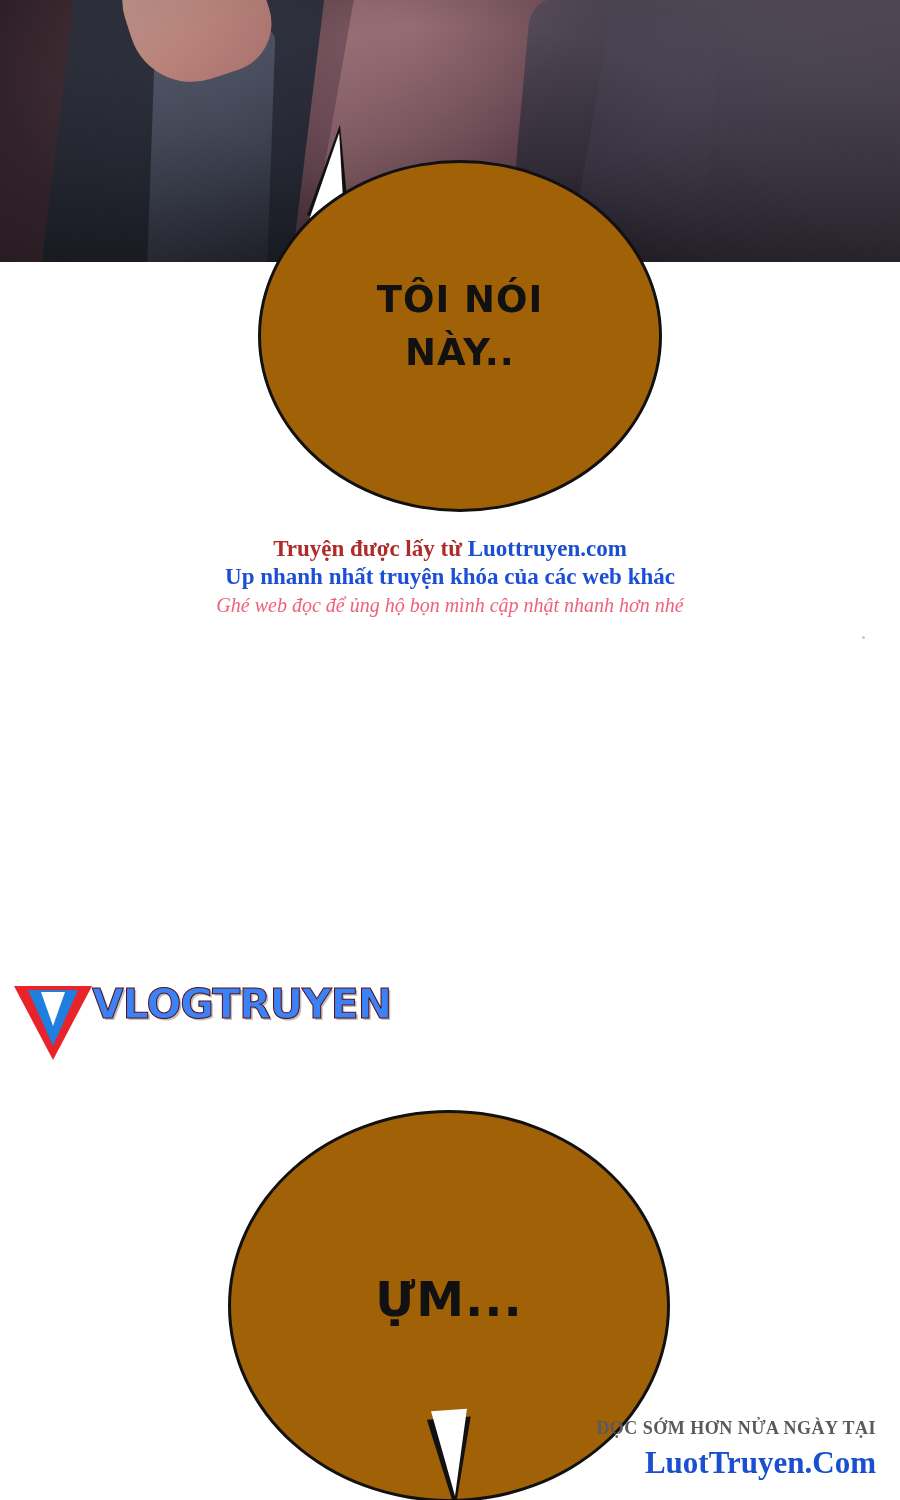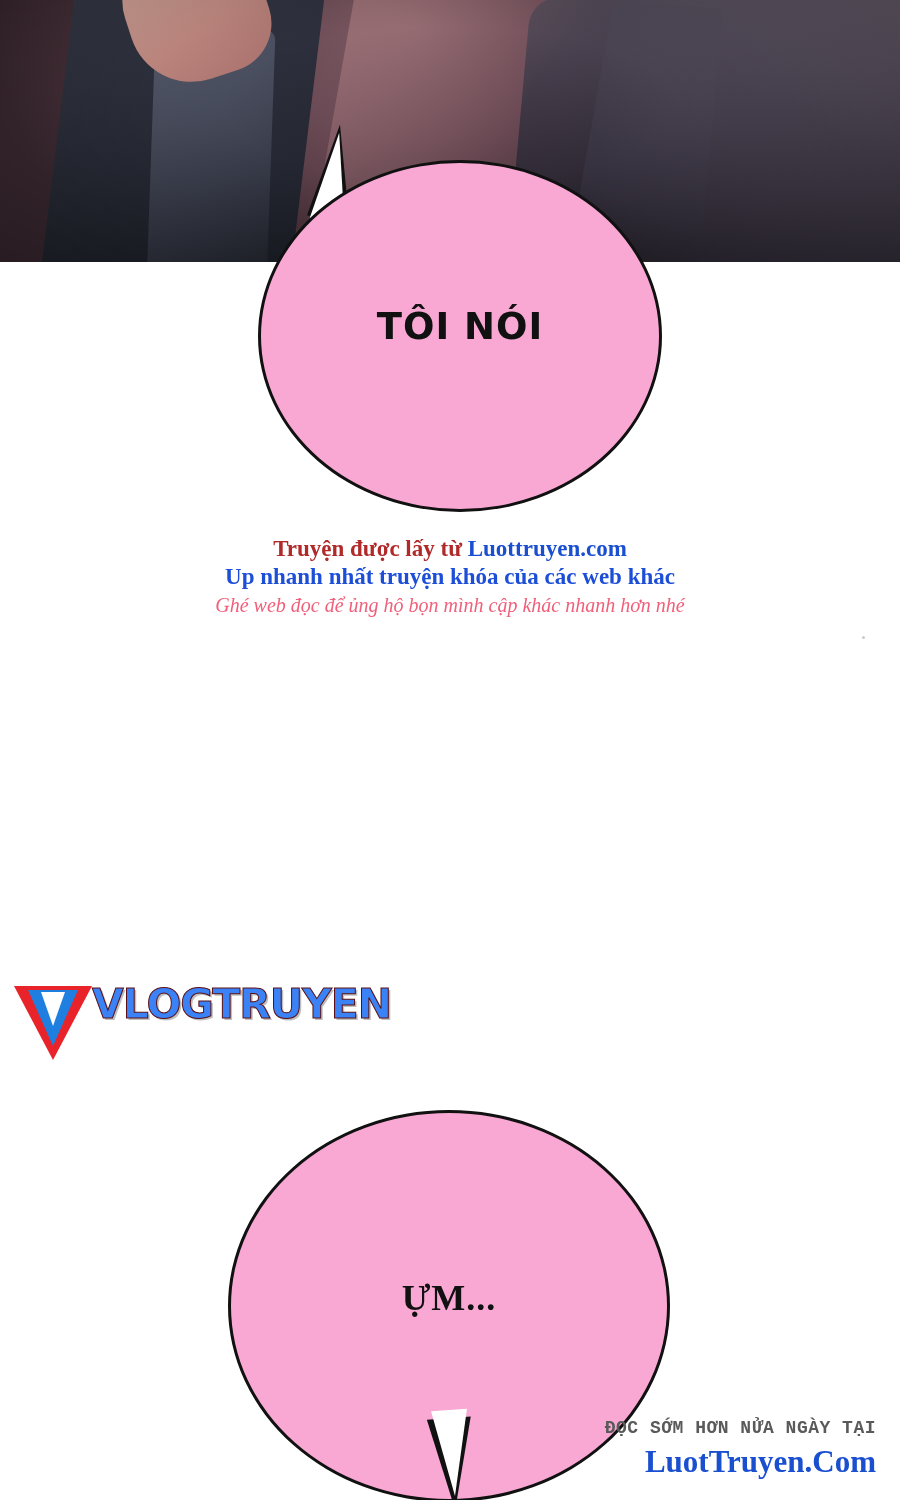--- a/index.html
+++ b/index.html
@@ -96,21 +96,21 @@
   .art-vignette {
     position: absolute;
     inset: 0;
     background: radial-gradient(ellipse at 50% 40%, rgba(0,0,0,0) 35%, rgba(0,0,0,0.35) 100%);
   }
 
   
   .bubble {
     position: absolute;
     border: 3px solid #111111;
-    background: #f9a8d4;
+    background: #a16207;
     border-radius: 50%;
     display: flex;
     align-items: center;
     justify-content: center;
     box-sizing: border-box;
   }
   .bubble-text {
     text-align: center;
     color: #111111;
     font-weight: 700;
@@ -160,23 +160,22 @@
     transform: rotate(14deg);
   }
 
   #bubble-two {
     left: 228px;
     top: 1110px;
     width: 442px;
     height: 392px;
   }
   #bubble-two .bubble-text {
-    font-size: 36px;
+    font-size: 48px;
     margin-top: -14px;
-    font-family: Liberation Serif, serif;
   }
   .tail-two {
     position: absolute;
     left: 430px;
     top: 1418px;
     width: 0;
     height: 0;
     z-index: 2;
   }
   .tail-two::before {
@@ -305,21 +304,21 @@
 
   
   .footer-right {
     position: absolute;
     right: 24px;
     top: 1418px;
     text-align: right;
     z-index: 3;
   }
   .footer-small {
-    font-family: Liberation Mono, monospace;
+    font-family: Liberation Serif, serif;
     font-size: 18px;
     font-weight: 700;
     color: #5a5a5a;
     letter-spacing: 0.5px;
   }
   .footer-site {
     font-family: "Liberation Serif", serif;
     font-size: 31px;
     font-weight: 700;
     color: #1a4fcf;
@@ -345,29 +344,30 @@
   <div class="art-hand"></div>
   <div class="art-figure-right"></div>
   <div class="art-sheen"></div>
   <div class="art-vignette"></div>
 </div>
 
 <div class="tail-one"></div>
 <div class="bubble" id="bubble-one">
   <div class="bubble-text">
     <div>TÔI NÓI</div>
+    <div>NÀY..</div>
   </div>
 </div>
 
 <div class="credit-block">
   <div class="credit-line1">
     <span>Truyện được lấy từ </span><span class="site">Luottruyen.com</span>
   </div>
   <div class="credit-line2">Up nhanh nhất truyện khóa của các web khác</div>
-  <div class="credit-line3">Ghé web đọc để ủng hộ bọn mình cập khác nhanh hơn nhé</div>
+  <div class="credit-line3">Ghé web đọc để ủng hộ bọn mình cập nhật nhanh hơn nhé</div>
 </div>
 
 <div class="speck"></div>
 
 <div class="logo-wrap">
   <div class="logo-mark">
     <div class="tri-outer"></div>
     <div class="tri-inner"></div>
     <div class="tri-core"></div>
   </div>

